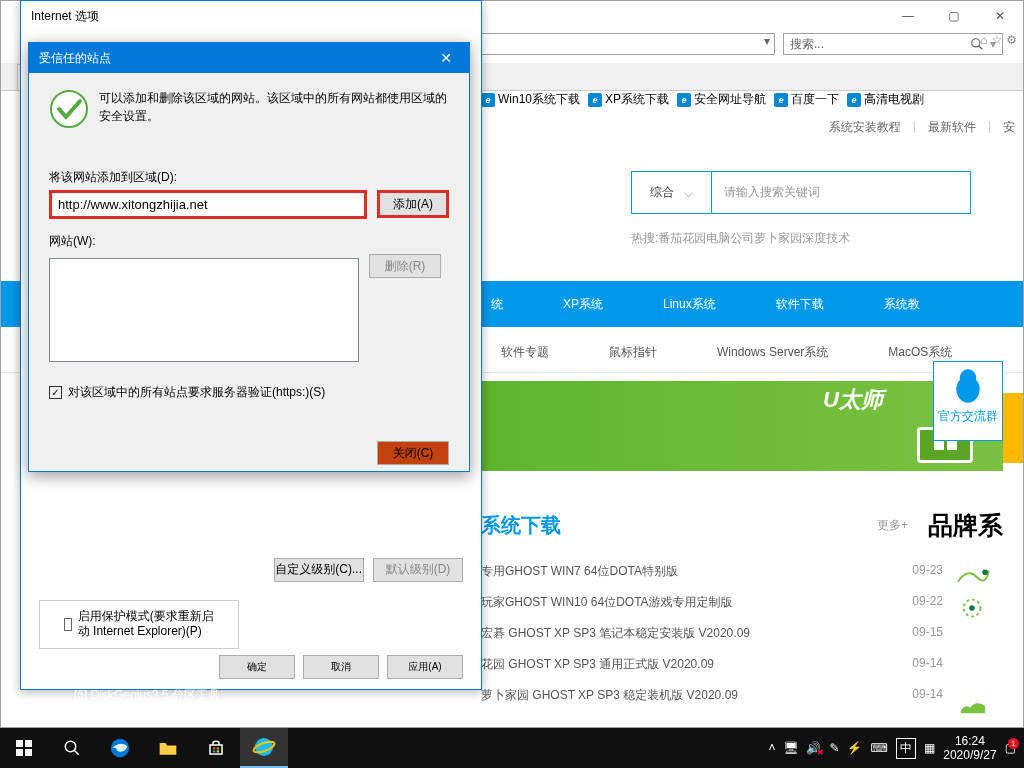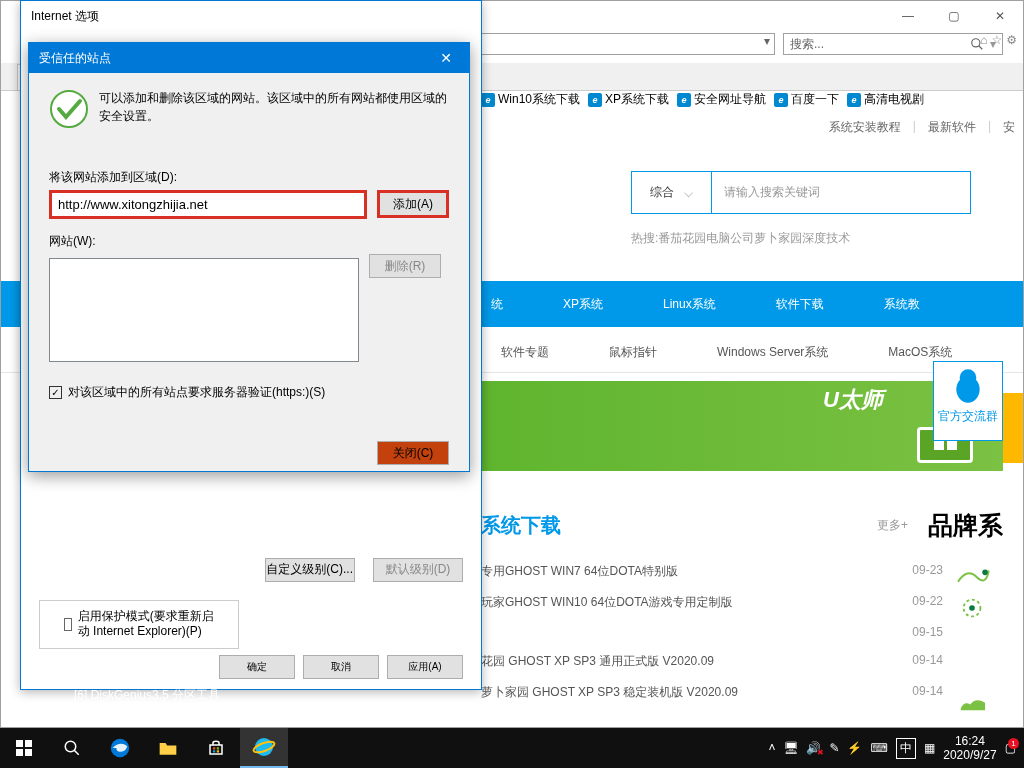--- a/index.html
+++ b/index.html
@@ -50,21 +50,21 @@
 .url-input{flex:1;border:3px solid #d93025;padding:4px 6px;background:#fff;font-size:13px}
 .add-btn{width:72px;height:28px;border:3px solid #d93025;background:#e1e1e1;font-size:12px}
 .website-list{width:310px;height:104px;border:1px solid #828790;background:#fff;margin-top:4px}
 .del-btn{width:72px;height:24px;border:1px solid #adadad;background:#e1e1e1;color:#888;margin-left:10px}
 .chk-row{margin-top:22px;font-size:12px;display:flex;align-items:center;gap:6px}
 .chk{width:13px;height:13px;border:1px solid #333;display:flex;align-items:center;justify-content:center;font-size:10px}
 .close-btn{width:72px;height:24px;border:1px solid #adadad;background:#c2410c;float:right;margin-top:40px;font-size:12px}
 .opt-bottom{position:absolute;bottom:40px;left:18px;right:18px}
 .prot-mode{border:1px solid #ccc;padding:8px 24px;display:inline-flex;align-items:center;gap:6px;font-size:12px;width:200px}
 .right-btns{float:right;margin-top:-42px}
-.std-btn{width:90px;height:24px;border:1px solid #adadad;background:#e1e1e1;font-size:12px;margin-left:15px}
+.std-btn{width:90px;height:24px;border:1px solid #adadad;background:#e1e1e1;font-size:12px;margin-left:6px}
 .std-btn.dis{color:#888}
 .reset-btn{width:180px;height:24px;border:1px solid #adadad;background:#e1e1e1;font-size:12px;float:right;margin-top:12px}
 .dlg-buttons{position:absolute;bottom:10px;right:18px;display:flex;gap:8px}
 .dlg-buttons button{width:76px;height:24px;border:1px solid #adadad;background:#e1e1e1;font-size:10px}
 .taskbar{position:absolute;left:0;bottom:0;width:1024px;height:40px;background:#101010;display:flex;align-items:center;color:#fff}
 .tb-icon{width:48px;height:40px;display:flex;align-items:center;justify-content:center}
 .tb-icon.ie{background:#333;border-bottom:2px solid #76b9ed}
 .tray{margin-left:auto;display:flex;align-items:center;gap:8px;padding-right:8px;font-size:11px}
 .tray .clock{text-align:center;line-height:1.2}
 .desktop-icons{position:absolute;left:74px;top:688px;color:#fff;font-size:10px;line-height:1.3}
@@ -200,20 +200,21 @@
         </div>
       <div class="news-item">
           <span>玩家GHOST WIN10 64位DOTA游戏专用定制版</span>
           <span class="date">09-22</span>
           <svg class="news-icon" viewBox="0 0 40 30">
             <circle cx="20" cy="15" r="9" fill="none" stroke="#7bc143" stroke-width="2" stroke-dasharray="3 3"></circle>
             <circle cx="20" cy="15" r="3" fill="#0b7a3c"></circle>
           </svg>
         </div>
       <div class="news-item">
+          <span>宏碁 GHOST XP SP3 笔记本稳定安装版 V2020.09</span>
           <span class="date">09-15</span>
         </div>
       <div class="news-item">
           <span>花园 GHOST XP SP3 通用正式版 V2020.09</span>
           <span class="date">09-14</span>
         </div>
       <div class="news-item">
           <span>萝卜家园 GHOST XP SP3 稳定装机版 V2020.09</span>
           <span class="date">09-14</span>
           <svg class="news-icon" viewBox="0 0 40 30">

